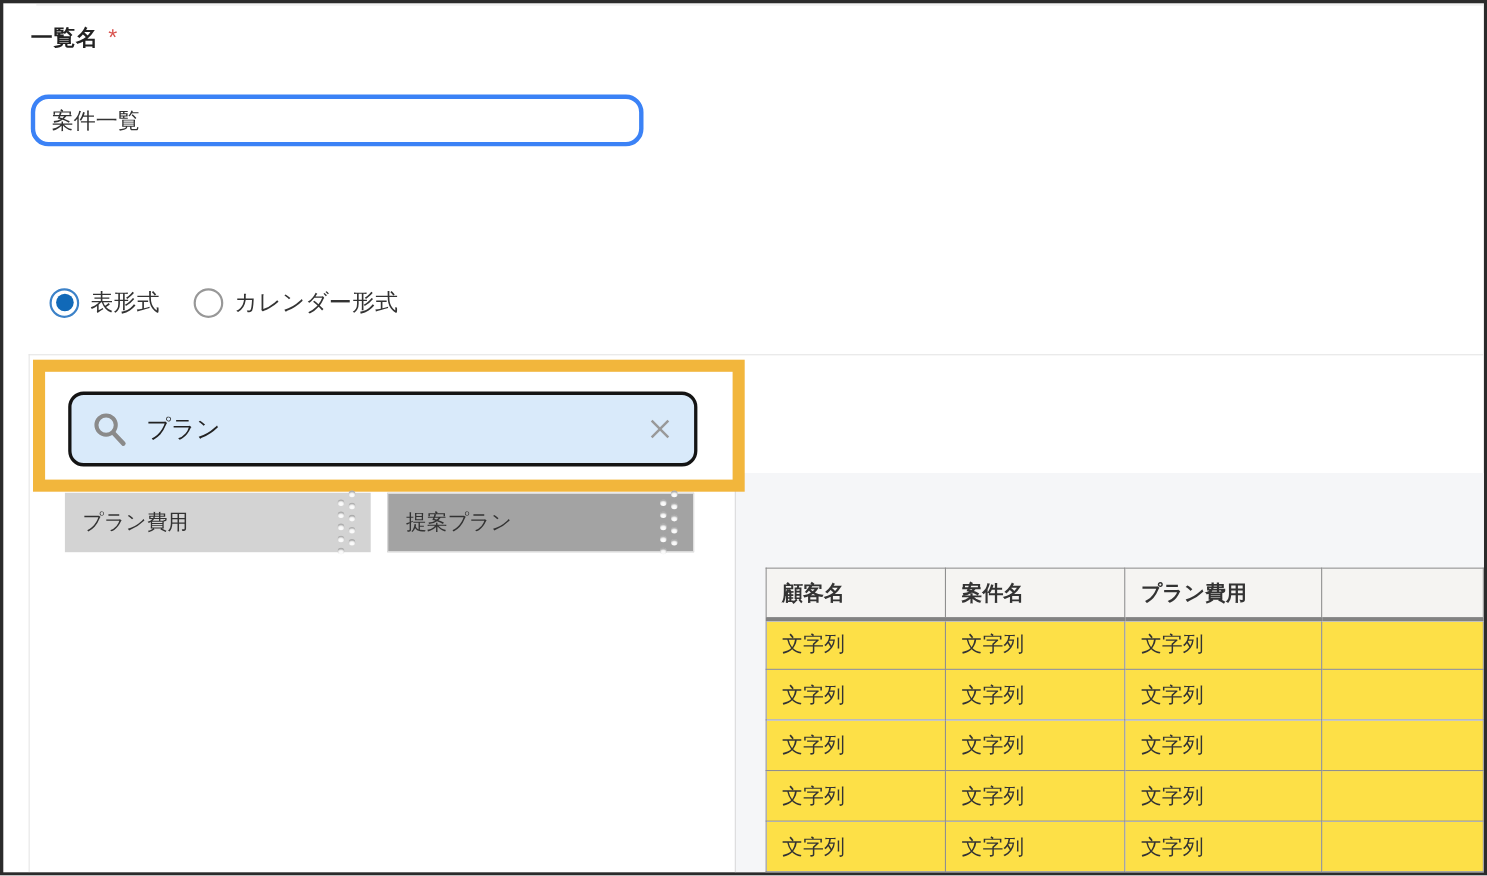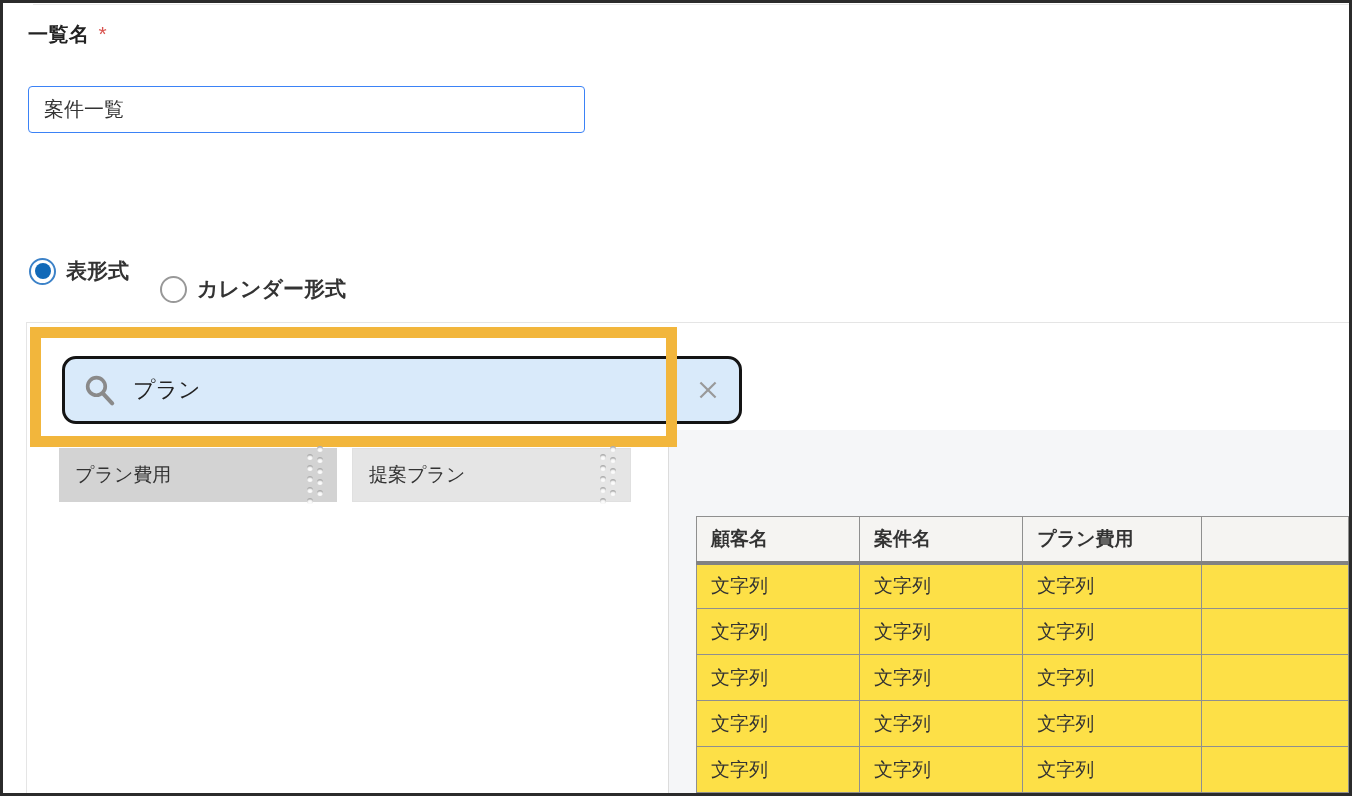--- a/index.html
+++ b/index.html
@@ -15,27 +15,27 @@
 
   
   .field-label { position:absolute; left:25px; font-size:20px; font-weight:700; color:#222; letter-spacing:.5px; }
   .field-label .req { color:#d9534f; font-weight:400; font-size:21px; margin-left:9px; }
   .label-listname { top:18px; }
   .label-format   { top:202px; }
 
   
   .listname-input {
     position:absolute; left:25px; top:83px; width:557px; height:47px;
-    border:1px solid #3b82f6; border-radius:4px; background:#fff;
+    border:4px solid #3b82f6; border-radius:16px; background:#fff;
     font-size:20px; color:#333; padding:0 15px;
     font-family:"Liberation Sans","DejaVu Sans",sans-serif; outline:none;
   }
 
   
-  .radio-row { position:absolute; left:26px; top:254px; display:flex; align-items:flex-start; height:32px;font-weight:bold; }
+  .radio-row { position:absolute; left:42px; top:254px; display:flex; align-items:flex-end; height:32px; }
   .radio-item { display:flex; align-items:center; cursor:pointer; }
   .radio-item + .radio-item { margin-left:31px;margin-top:18px; }
   .radio-item.disabled { margin-left:47px; }
   .radio-circle {
     width:27px; height:27px; border-radius:50%; background:#fff;
     border:2px solid #989898; display:flex; align-items:center; justify-content:center; flex:0 0 auto;
   }
   .radio-item.selected .radio-circle { border-color:#3c82c8; }
   .radio-item.selected .radio-dot { width:16px; height:16px; border-radius:50%; background:#1169b8; }
   .radio-item.disabled .radio-circle { border-color:#e2e2e2; background:#f5f5f5; }
@@ -50,35 +50,35 @@
     position:absolute; left:665px; top:427px; right:0; bottom:0;
     background:#f5f6f8; border-left:1px solid #dcdcdc;
   }
 
   
   .annotation-box {
     position:absolute; left:27px; top:324px; width:647px; height:120px;
     border:11px solid #f2b63c; background:transparent; pointer-events:none;
   }
   .search-box {
-    position:absolute; left:59px; top:353px; width:680px; height:68px;
+    position:absolute; left:59px; top:353px; width:572px; height:68px;
     background:#d9eafa; border:3px solid #141414; border-radius:14px;
     display:flex; align-items:center; padding:0 18px;
   }
   .search-glyph { width:34px; height:34px; flex:0 0 auto; }
   .search-text { margin-left:16px; font-size:22px; color:#222; flex:1 1 auto; }
   .clear-btn { width:26px; height:26px; flex:0 0 auto; cursor:pointer; }
 
   
   .chip {
     position:absolute; top:445px; height:54px; display:flex; align-items:center;
     padding:0 10px 0 16px; cursor:grab;
   }
   .chip-1 { left:56px;  width:278px; background:#d3d3d3; }
-  .chip-2 { left:349px; width:279px; background:#e5e5e5; border:1px solid #e0e0e0; }
+  .chip-2 { left:349px; width:279px; background:#a3a3a3; border:1px solid #e0e0e0; }
   .chip-label { font-size:19px; color:#333; flex:1 1 auto; }
   .drag-handle { display:flex; gap:4px; margin-right:4px; }
   .dot-col { display:flex; flex-direction:column; gap:5px; }
   .dot-col.left { margin-top:8px; }
   .dot {
     width:6px; height:6px; border-radius:50%; background:#fbfbfb;
     box-shadow:inset 0 1.5px 1.5px rgba(0,0,0,.35);
   }
 
   

